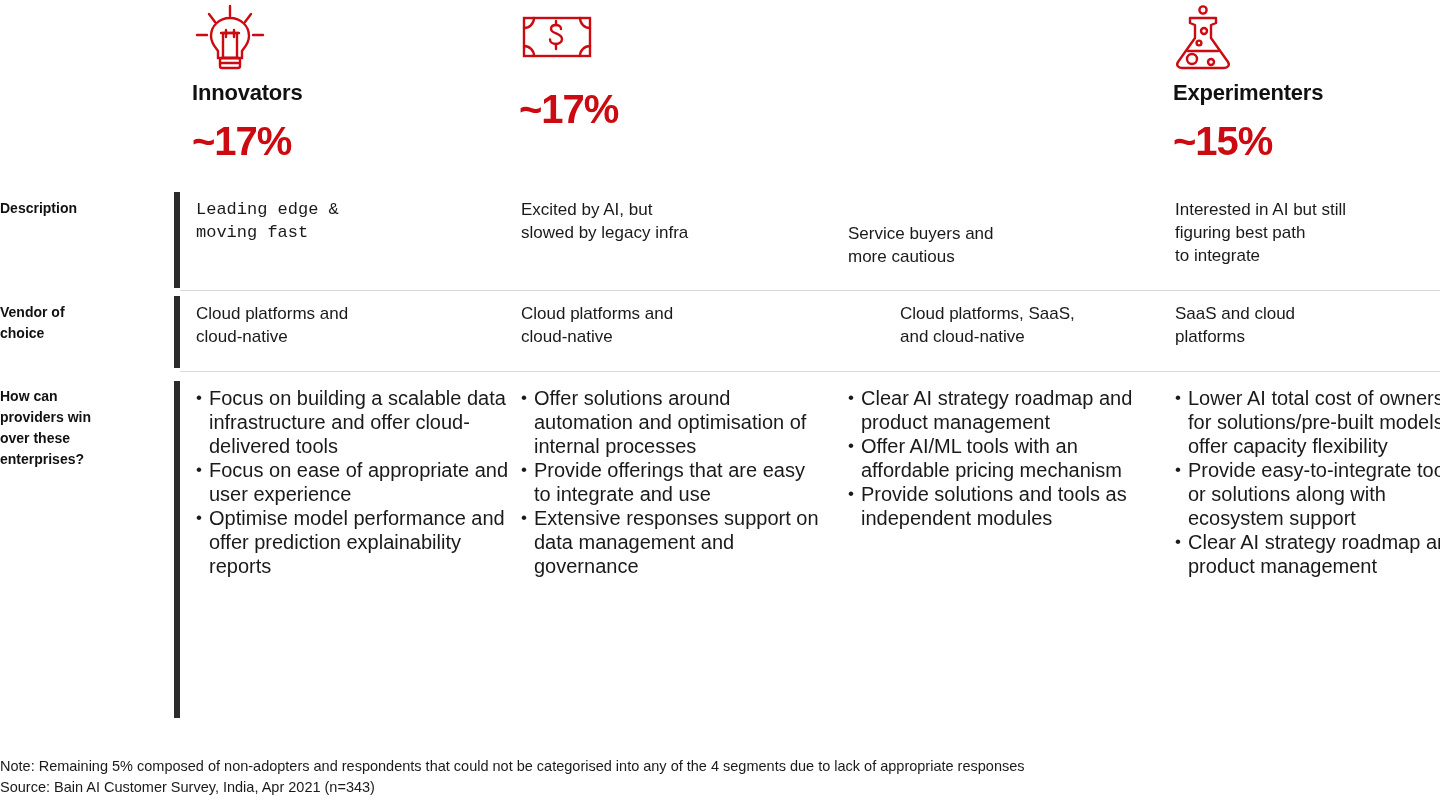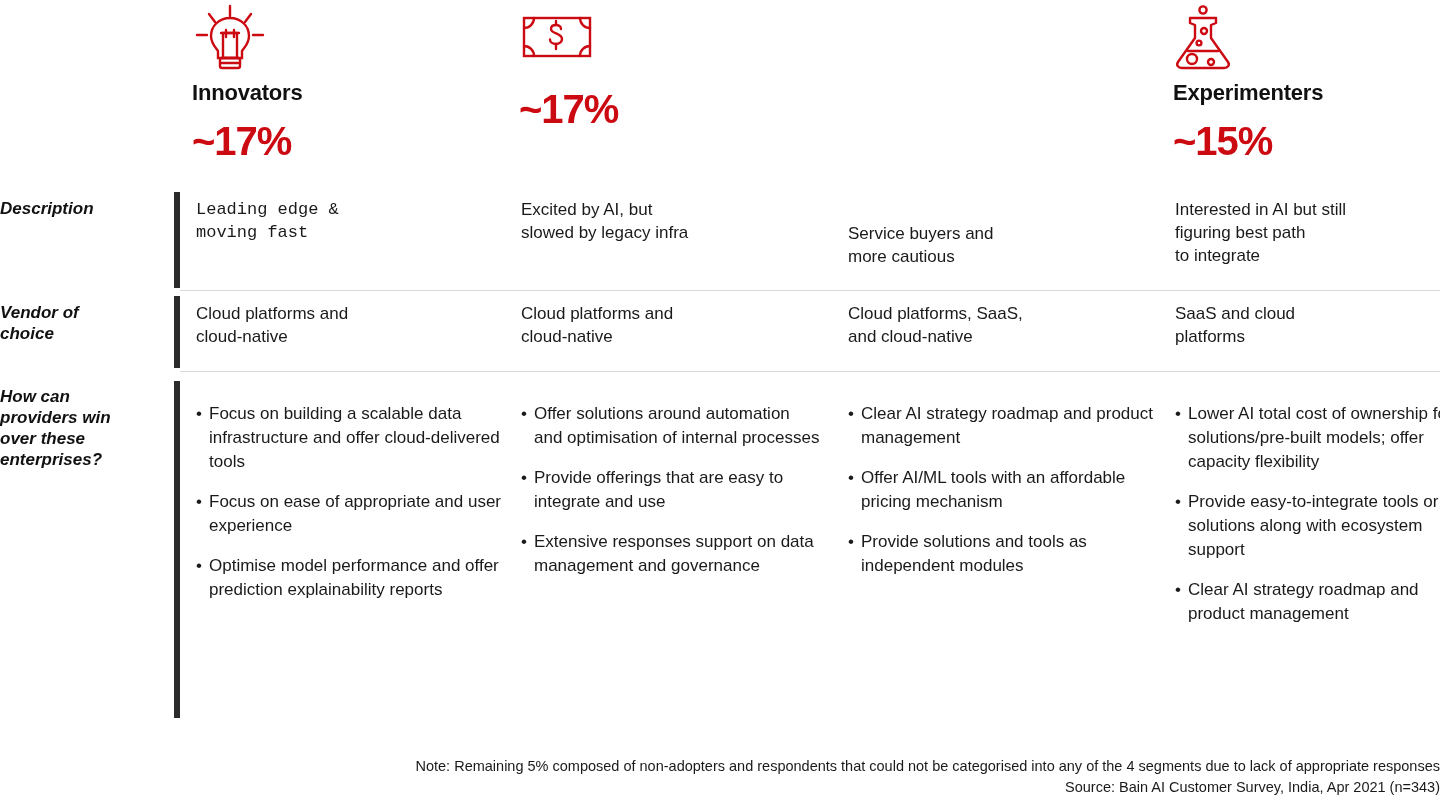--- a/index.html
+++ b/index.html
@@ -63,25 +63,24 @@
   .trow {
     position: absolute;
     left: 0;
     width: 1440px;
   }
   .row-label {
     position: absolute;
     left: 0;
     top: 0;
     width: 172px;
-    font-size: 17px;
+    font-size: 14px;
     font-weight: bold;
     color: #111111;
     line-height: 21px;
-    font-style: italic;
   }
   .row-divider {
     position: absolute;
     left: 180px;
     width: 1260px;
     height: 1px;
     background: #d9d9d9;
   }
   .vbar {
     position: absolute;
@@ -101,45 +100,45 @@
   .cell.wide { width: 300px; }
 
   .bullets {
     margin: 0;
     padding: 0;
     list-style: none;
   }
   .bullets li {
     position: relative;
     padding-left: 13px;
-    margin: 16px 0 0 0;
+    margin: 0 0 0 0;
+    font-size: 20px;
+    line-height: 24px;
+  }
+  .bullets li::before {
+    content: "\2022";
+    position: absolute;
+    left: 0;
+    top: 0;
     font-size: 17px;
     line-height: 24px;
-  }
-  .bullets li::before {
-    content: "\2022";
-    position: absolute;
-    left: 0;
-    top: 0;
-    font-size: 17px;
-    line-height: 24px;
     color: #1a1a1a;
   }
 
   
   .footnotes {
     position: absolute;
     left: 0;
     top: 756px;
     width: 1440px;
     font-size: 14.5px;
     line-height: 21px;
     color: #1a1a1a;
   }
-  .footnotes div { white-space: nowrap; text-align: right; }
+  .footnotes div { white-space: nowrap; }
 
   svg { display: block; }
 </style>
 </head>
 <body>
 
 <div class="slide">
 
   <div class="headers">
 
@@ -213,21 +212,21 @@
     <div class="cell" style="left:521px;">Excited by AI, but<br>slowed by legacy infra</div>
     <div class="cell" style="left:848px;margin-top:24px;">Service buyers and<br>more cautious</div>
     <div class="cell wide" style="left:1175px;">Interested in AI but still<br>figuring best path<br>to integrate</div>
   </div>
   <div class="row-divider" style="top:290px;"></div>
 
   <div class="trow" style="top:302px;">
     <div class="row-label">Vendor of<br>choice</div>
     <div class="cell" style="left:196px;">Cloud platforms and<br>cloud-native</div>
     <div class="cell" style="left:521px;">Cloud platforms and<br>cloud-native</div>
-    <div class="cell" style="left:848px;">Cloud platforms, SaaS,<br>and cloud-native</div>
+    <div class="cell" style="left:900px;">Cloud platforms, SaaS,<br>and cloud-native</div>
     <div class="cell wide" style="left:1175px;">SaaS and cloud<br>platforms</div>
   </div>
   <div class="row-divider" style="top:371px;"></div>
 
   <div class="trow" style="top:386px;">
     <div class="row-label">How can<br>providers win<br>over these<br>enterprises?</div>
 
     <div class="cell" style="left:196px;">
       <ul class="bullets">
         <li>Focus on building a scalable data infrastructure and offer cloud-delivered tools</li>

